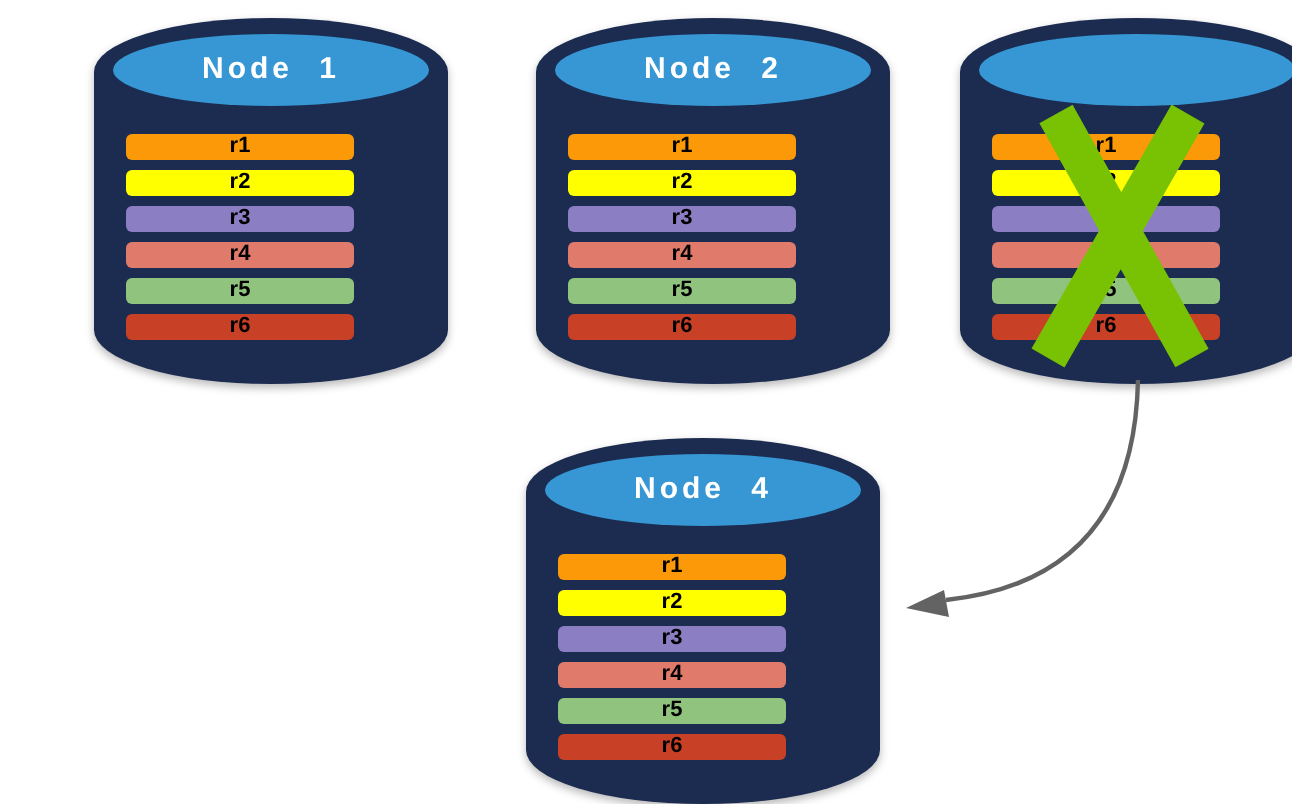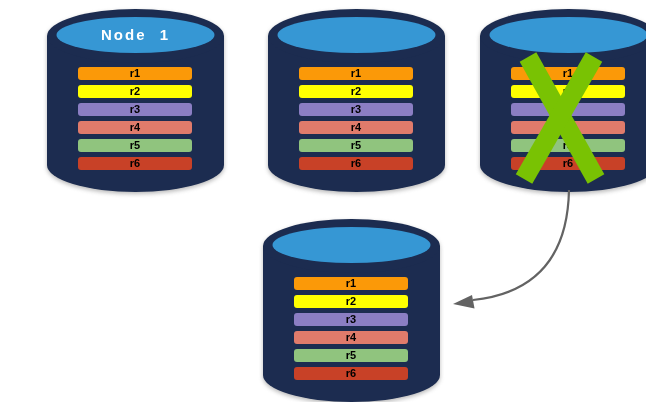--- a/index.html
+++ b/index.html
@@ -24,21 +24,21 @@
     font-size: 15px;
     font-weight: bold;
     letter-spacing: 2px;
     word-spacing: 7px;
     line-height: 20px;
     white-space: pre;
   }
   .bars {
     position: absolute;
     top: 59px;
-    left: 31px;
+    left: 16px;
     width: 114px;
   }
   .bar {
     height: 13px;
     margin-bottom: 5px;
     border-radius: 3px;
     text-align: center;
     font-size: 11px;
     font-weight: bold;
     line-height: 13px;
@@ -71,20 +71,21 @@
       <div class="bar" style="background: rgb(200, 65, 39);">r6</div>
     </div>
   </div>
 
   <div class="node" style="left:244px; top:8px;">
     <svg class="cyl" width="177" height="184" viewBox="0 0 177 184">
       <path d="M0,28 L0,157 A88.5,27 0 0 0 177,157 L177,28 Z" fill="#1C2C50"></path>
       <ellipse cx="88.5" cy="28" rx="88.5" ry="27" fill="#1C2C50"></ellipse>
       <ellipse cx="88.5" cy="27" rx="79" ry="18" fill="#3697D4"></ellipse>
     </svg>
+    <div class="node-title">Node 2</div>
     <div class="bars">
       <div class="bar" style="background: rgb(251, 153, 8);">r1</div>
       <div class="bar" style="background: rgb(255, 255, 0);">r2</div>
       <div class="bar" style="background: rgb(139, 126, 195);">r3</div>
       <div class="bar" style="background: rgb(224, 123, 107);">r4</div>
       <div class="bar" style="background: rgb(144, 196, 126);">r5</div>
       <div class="bar" style="background: rgb(200, 65, 39);">r6</div>
     </div>
   </div>
 
@@ -103,20 +104,21 @@
       <div class="bar" style="background: rgb(200, 65, 39);">r6</div>
     </div>
   </div>
 
   <div class="node" style="left:239px; top:218px;">
     <svg class="cyl" width="177" height="184" viewBox="0 0 177 184">
       <path d="M0,28 L0,157 A88.5,27 0 0 0 177,157 L177,28 Z" fill="#1C2C50"></path>
       <ellipse cx="88.5" cy="28" rx="88.5" ry="27" fill="#1C2C50"></ellipse>
       <ellipse cx="88.5" cy="27" rx="79" ry="18" fill="#3697D4"></ellipse>
     </svg>
+    <div class="node-title">Node 4</div>
     <div class="bars">
       <div class="bar" style="background: rgb(251, 153, 8);">r1</div>
       <div class="bar" style="background: rgb(255, 255, 0);">r2</div>
       <div class="bar" style="background: rgb(139, 126, 195);">r3</div>
       <div class="bar" style="background: rgb(224, 123, 107);">r4</div>
       <div class="bar" style="background: rgb(144, 196, 126);">r5</div>
       <div class="bar" style="background: rgb(200, 65, 39);">r6</div>
     </div>
   </div>
 

